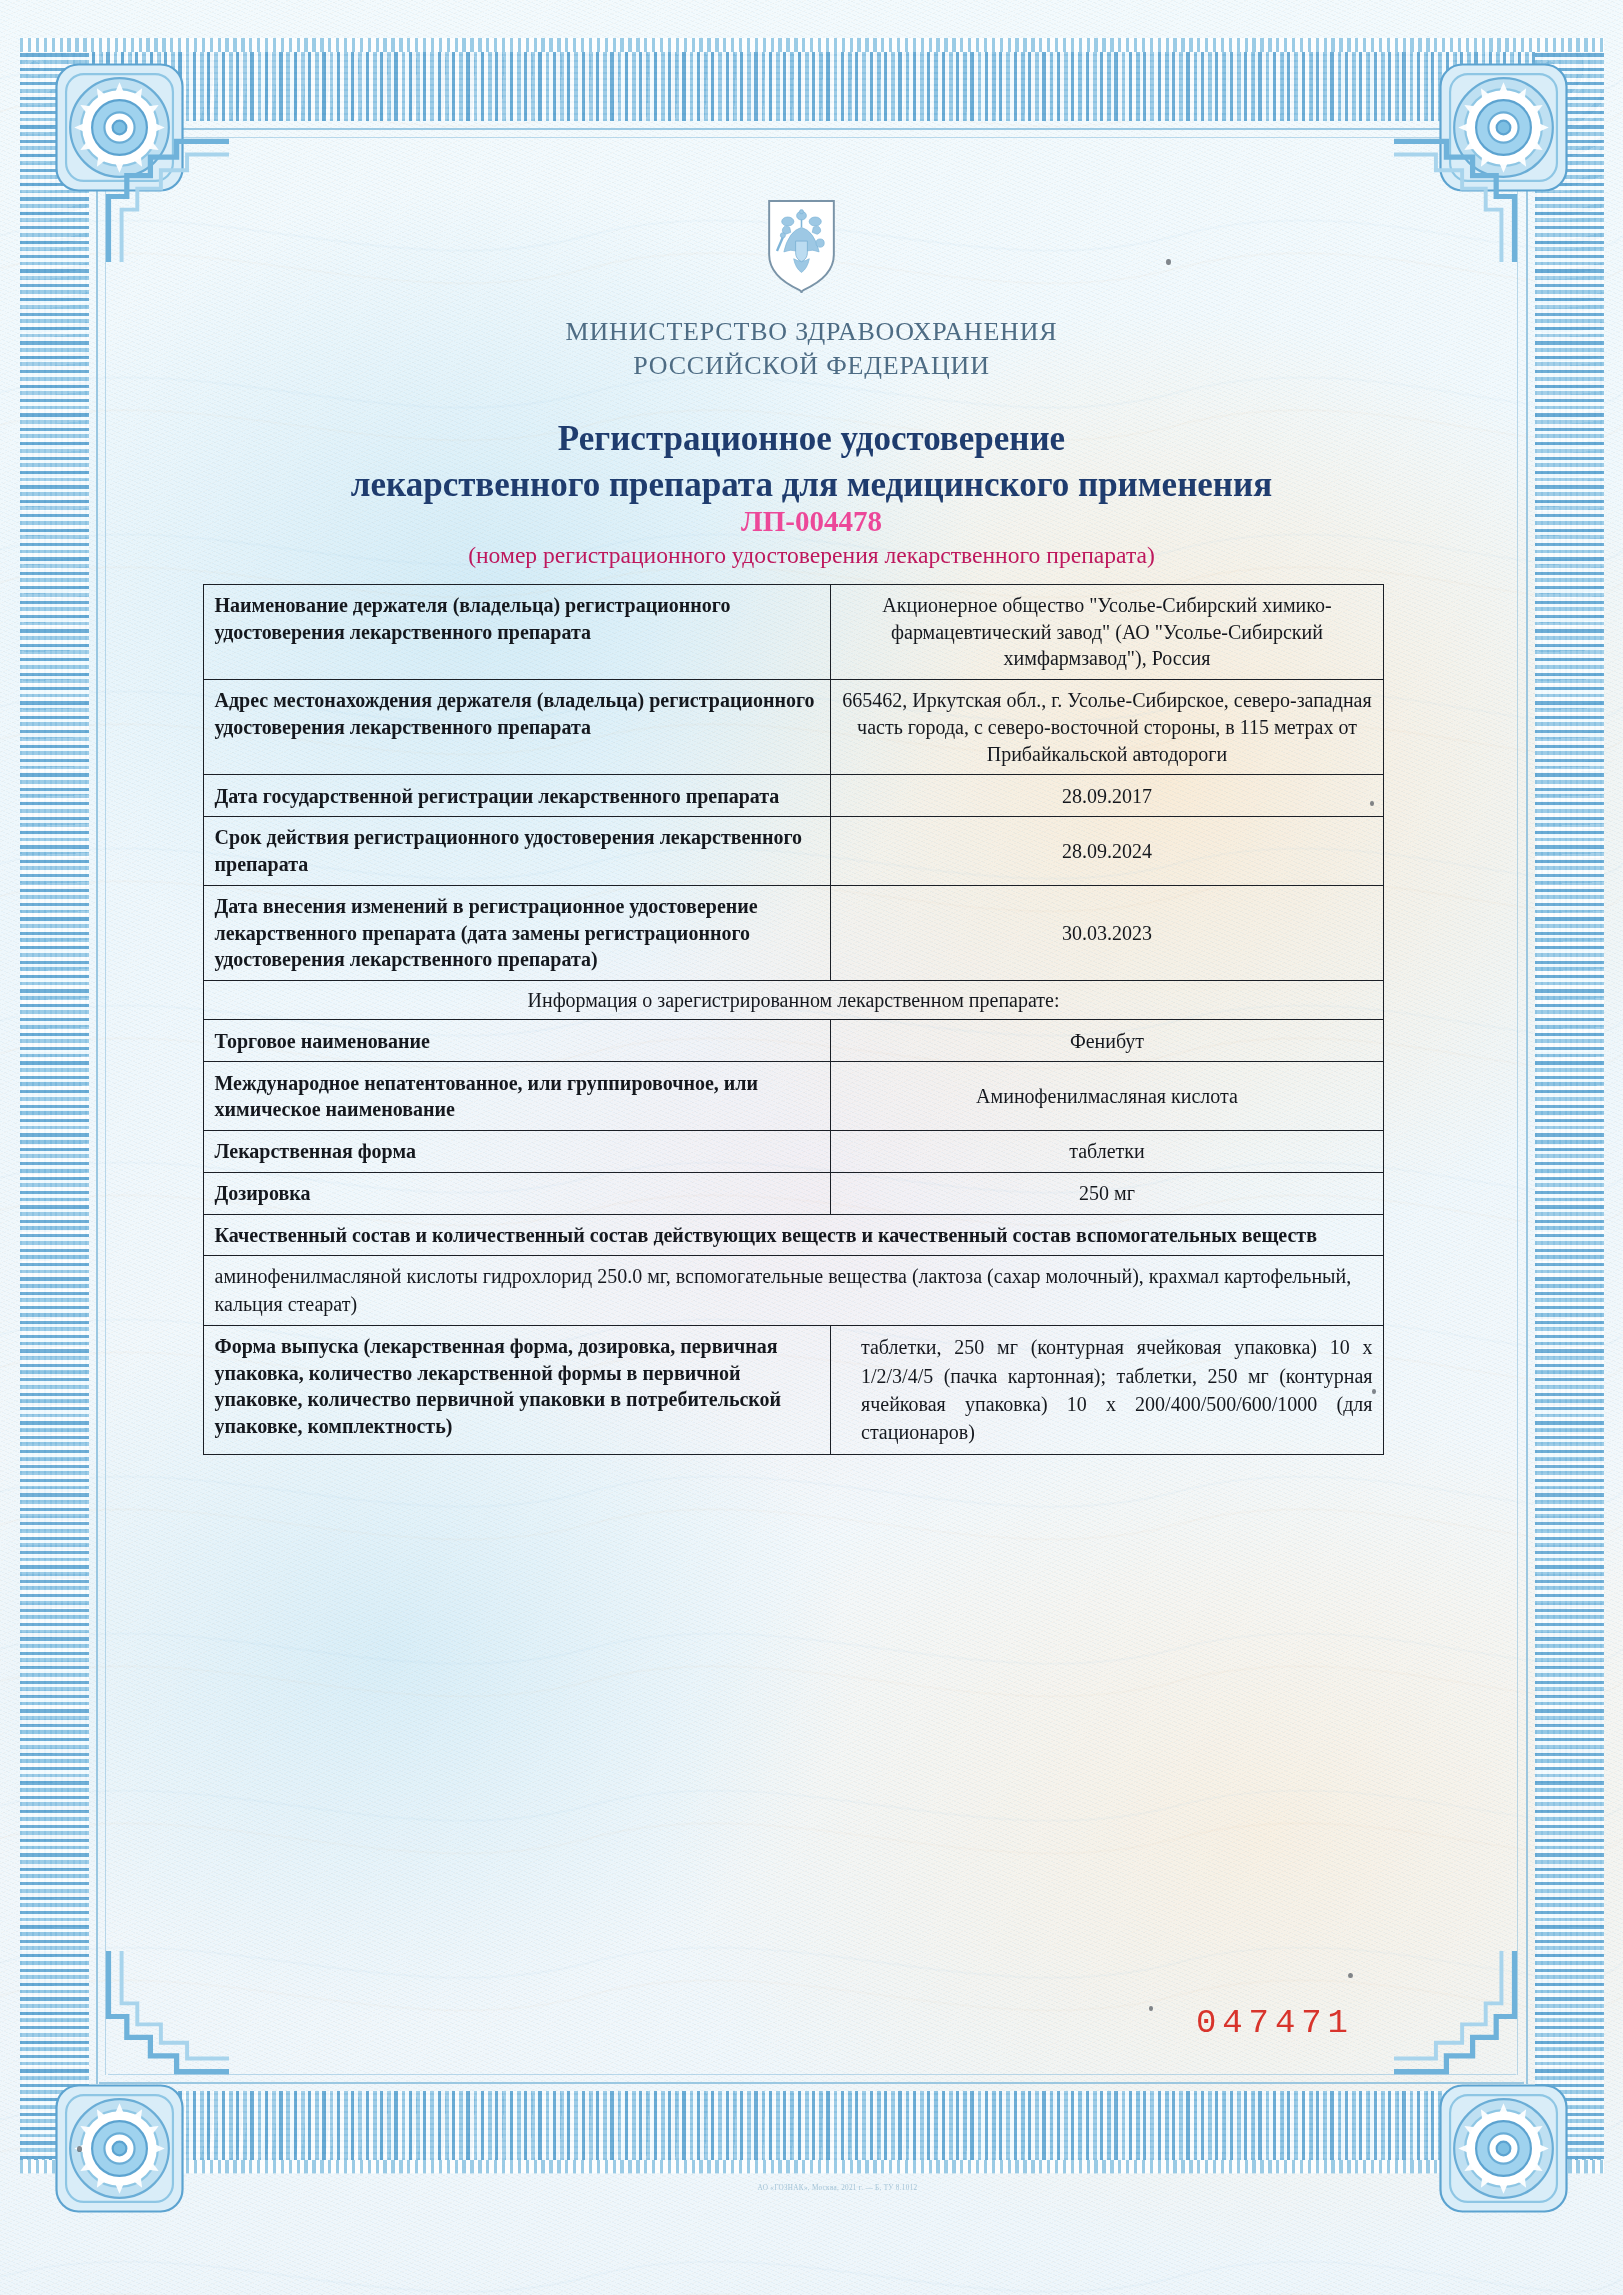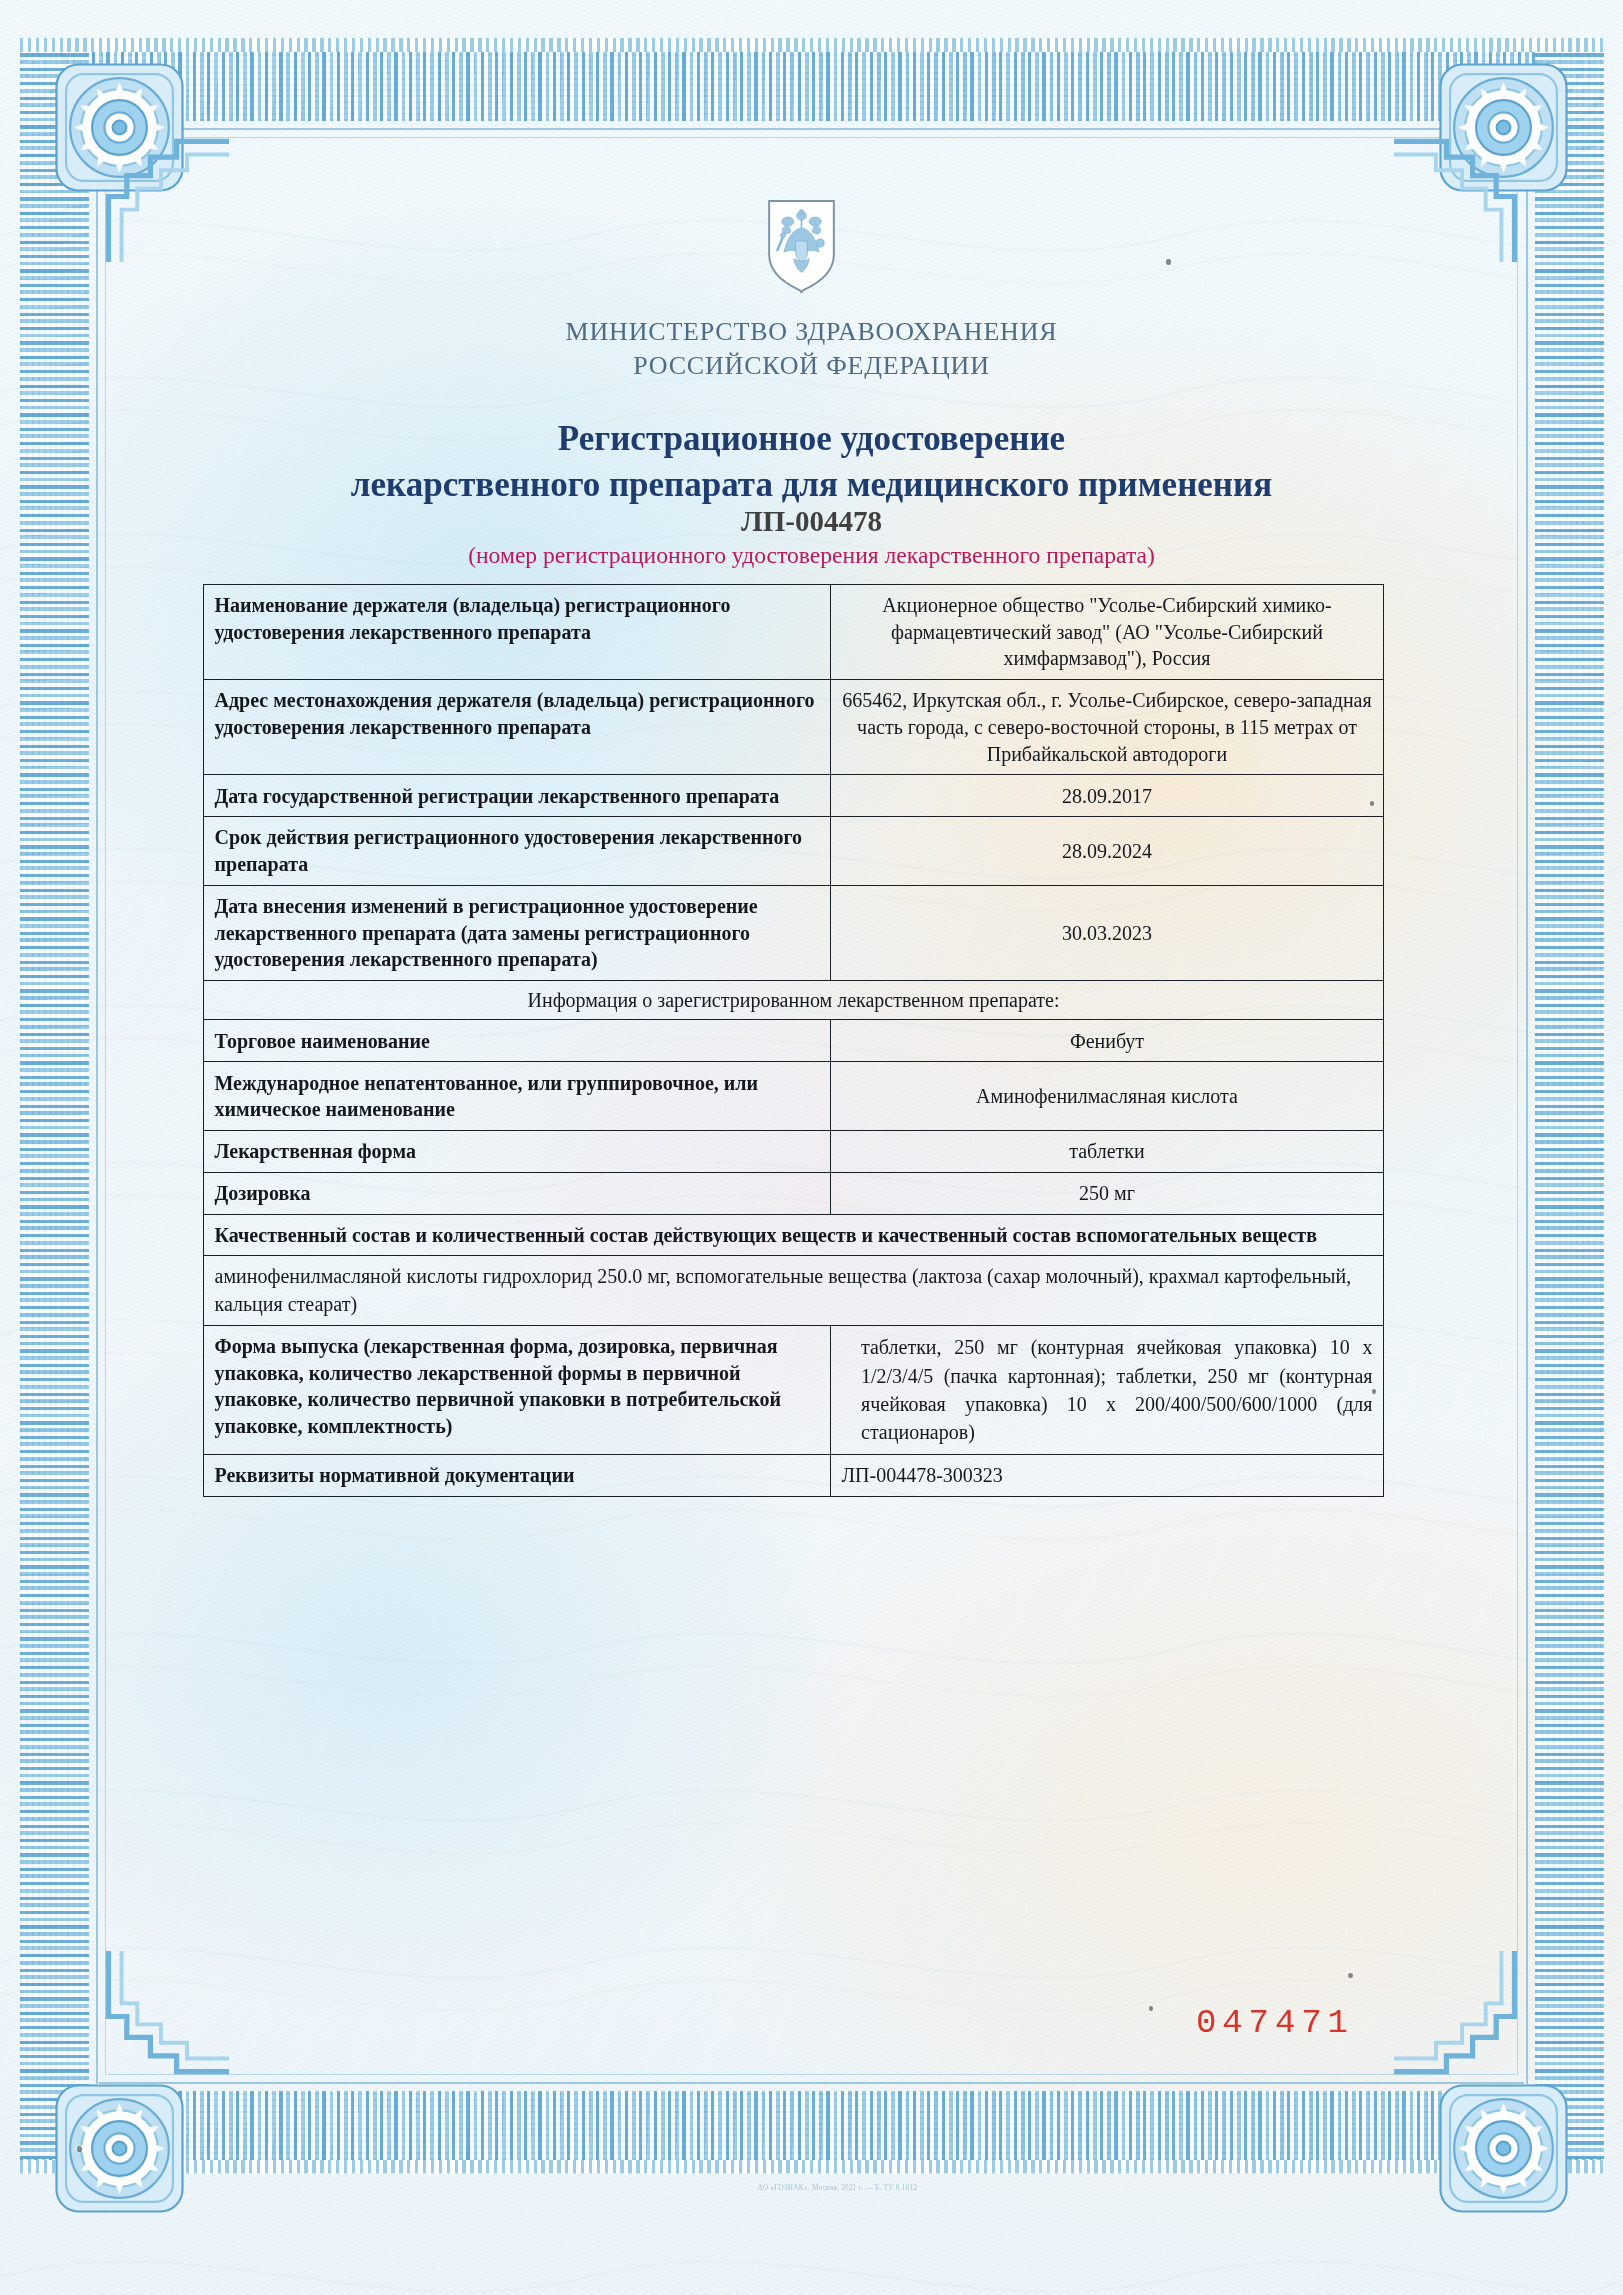--- a/index.html
+++ b/index.html
@@ -143,21 +143,21 @@
     font-weight: bold;
     font-size: 35px;
     line-height: 1.30;
   }
 
   .doc-number {
     position: absolute;
     left: 0; top: 505px;
     width: 1623px;
     text-align: center;
-    color: #404040;
+    color: #ec4899;
     font-weight: bold;
     font-size: 29px;
   }
 
   .doc-subtitle {
     position: absolute;
     left: 0; top: 542px;
     width: 1623px;
     text-align: center;
     color: #be185d;
@@ -604,24 +604,20 @@
 
       <tr>
         <td class="span-left" colspan="2">аминофенилмасляной кислоты гидрохлорид 250.0 мг, вспомогательные вещества (лактоза (сахар молочный), крахмал картофельный, кальция стеарат)</td>
       </tr>
 
       <tr>
         <td class="label">Форма выпуска (лекарственная форма, дозировка, первичная упаковка, количество лекарственной формы в первичной упаковке, количество первичной упаковки в потребительской упаковке, комплектность)</td>
         <td class="value-just">таблетки, 250 мг (контурная ячейковая упаковка) 10 х 1/2/3/4/5 (пачка картонная); таблетки, 250 мг (контурная ячейковая упаковка) 10 х 200/400/500/600/1000 (для стационаров)</td>
       </tr>
 
-      <tr>
-        <td class="label">Реквизиты нормативной документации</td>
-        <td class="value-left">ЛП-004478-300323</td>
-      </tr>
 
     </tbody>
   </table>
 
   <div class="serial">047471</div>
   <div class="microprint">АО «ГОЗНАК», Москва, 2021 г. — Б, ТУ 8.1012</div>
 
   <div class="speck" style="left:1166px;top:259px;width:4.6px;height:5.9px;"></div>
   <div class="speck" style="left:1370px;top:801px;width:3.9px;height:4.6px;"></div>
   <div class="speck" style="left:1372px;top:1389px;width:3.9px;height:4.6px;"></div>

